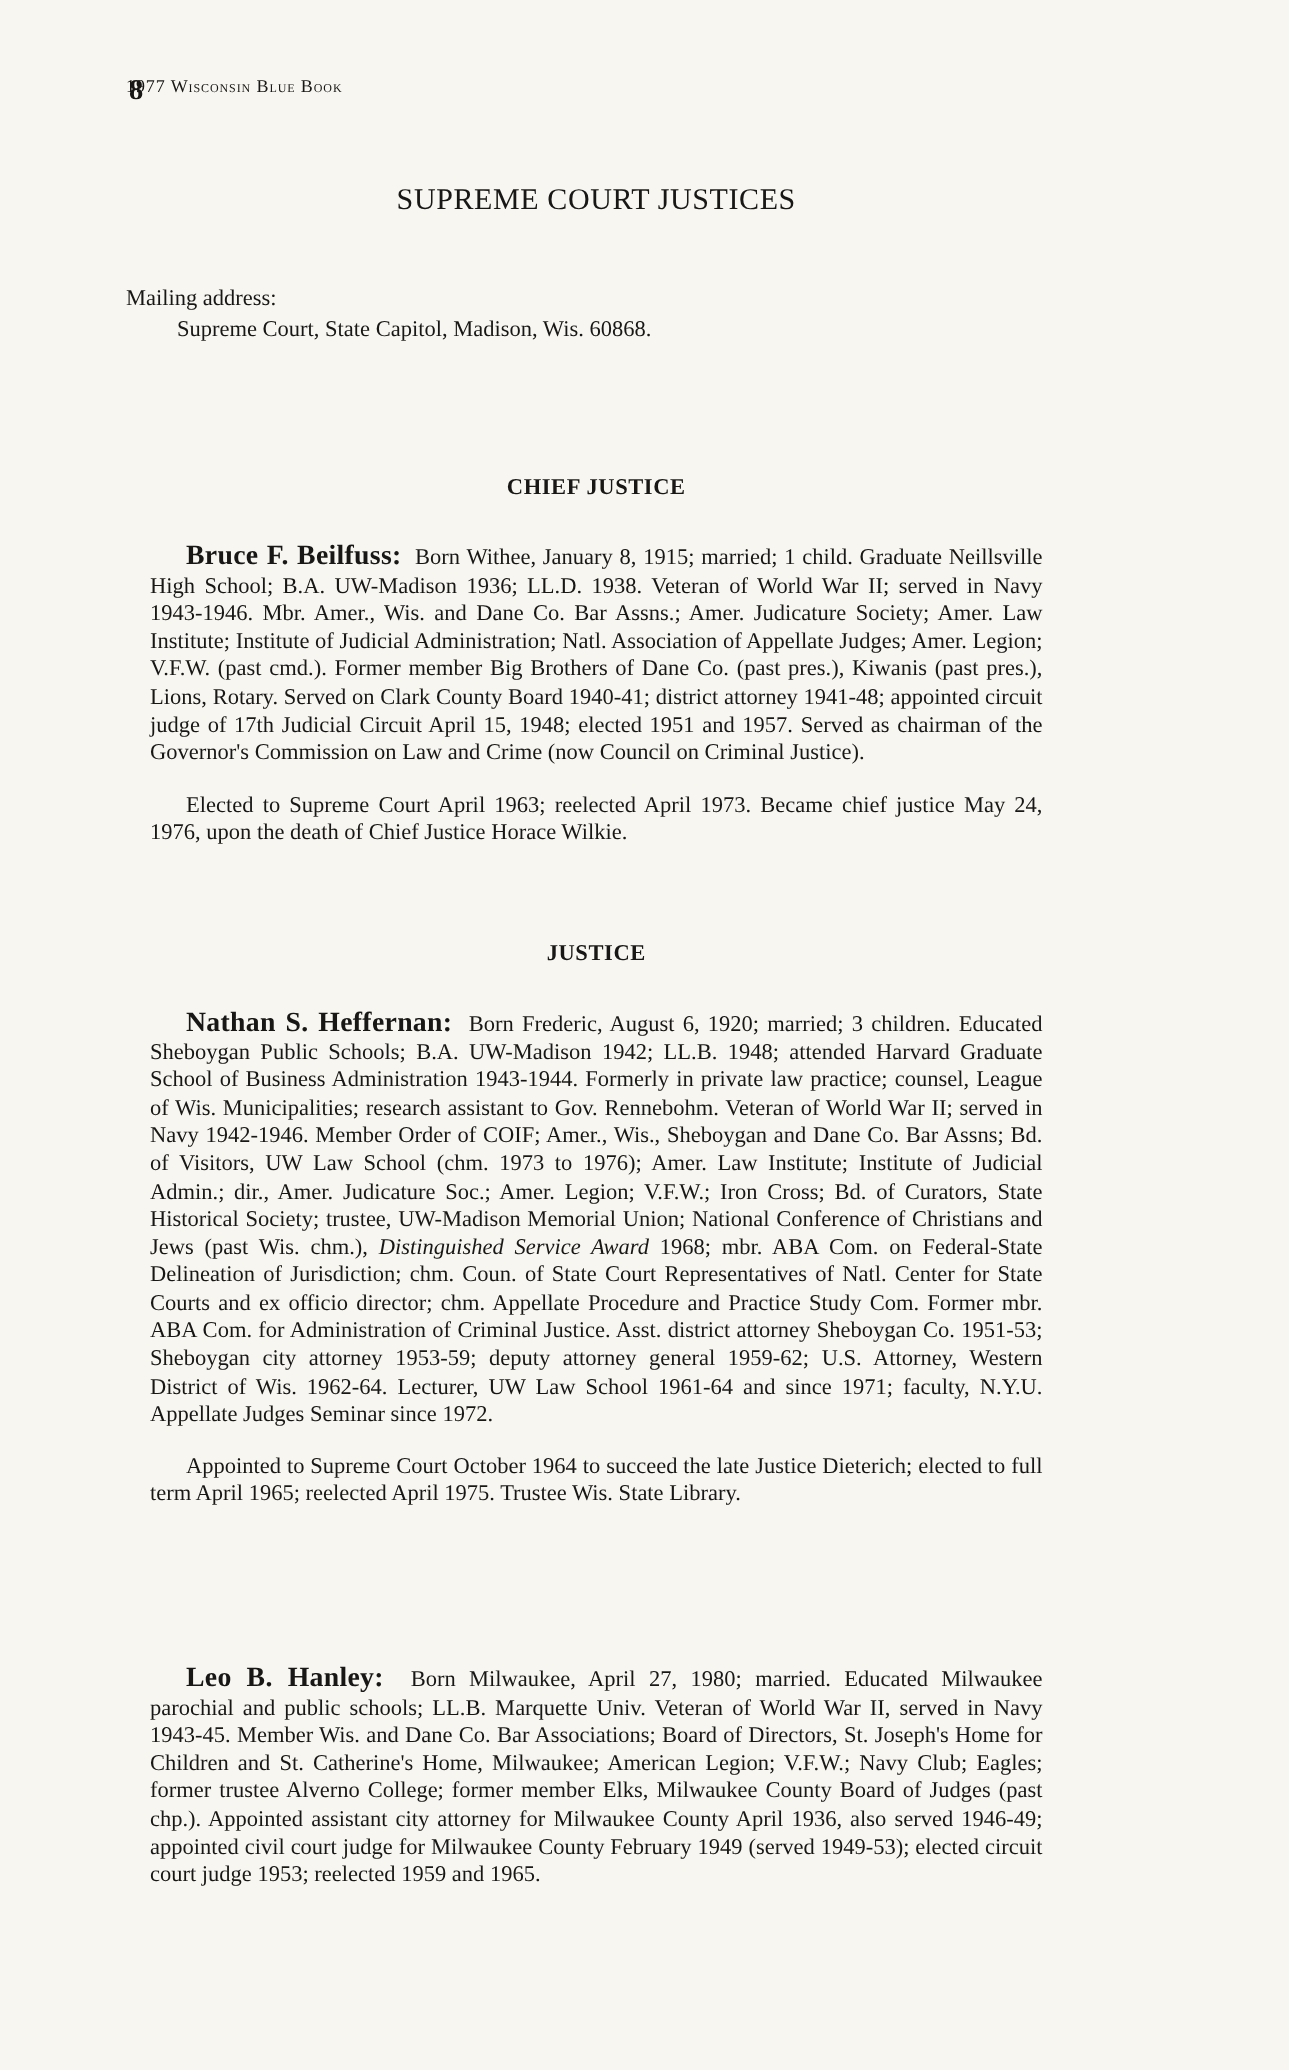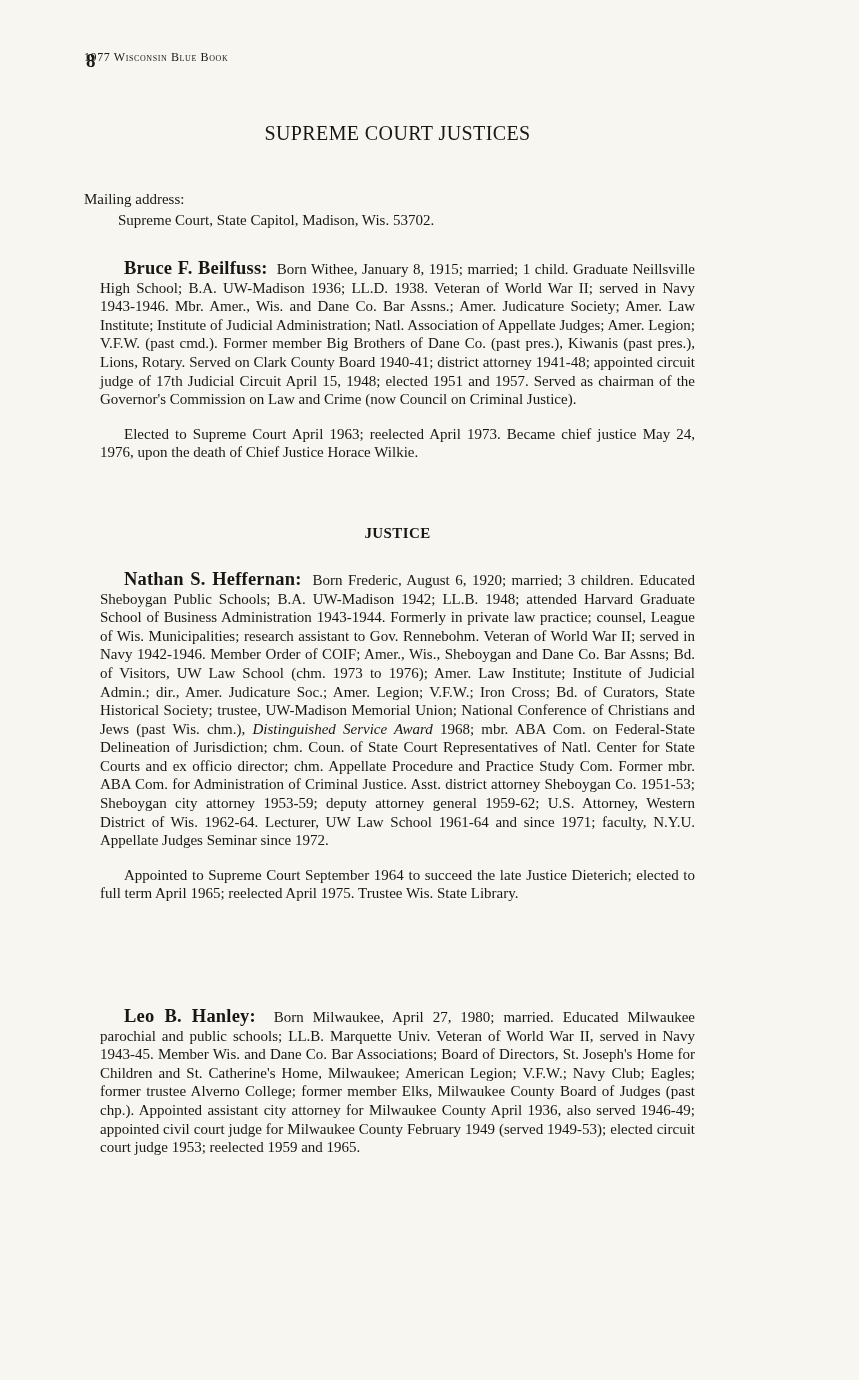--- a/index.html
+++ b/index.html
@@ -88,35 +88,36 @@
 
     <header class="running-head">
       <span class="page-num">8</span>
       <span class="book-title">1977 Wisconsin Blue Book</span>
     </header>
 
     <h1 class="doc-title">SUPREME COURT JUSTICES</h1>
 
     <div class="mailing">
       <div>Mailing address:</div>
-      <div class="mailing-addr">Supreme Court, State Capitol, Madison, Wis. 53702.</div>
+      <div class="mailing-addr">Supreme Court, State Capitol, Madison, Wis. 60868.</div>
     </div>
 
     <div id="sections">
         <section class="sec-0">
+          <h2 class="sec-heading">CHIEF JUSTICE</h2>
           <article class="entry">
             <p class="bio"><span class="justice-name">Bruce F. Beilfuss:</span>&nbsp; <span>Born Withee, January 8, 1915; married; 1 child.  Graduate Neillsville High School; B.A. UW-Madison 1936; LL.D. 1938.  Veteran of World War II; served in Navy 1943-1946. Mbr. Amer., Wis. and Dane Co. Bar Assns.; Amer. Judicature Society; Amer. Law Institute; Institute of Judicial Administration; Natl. Association of Appellate Judges; Amer. Legion; V.F.W. (past cmd.).  Former member Big Brothers of Dane Co. (past pres.), Kiwanis (past pres.), Lions, Rotary. Served on Clark County Board 1940-41; district attorney 1941-48; appointed circuit judge of 17th Judicial Circuit April 15, 1948; elected 1951 and 1957.  Served as chairman of the Governor's Commission on Law and Crime (now Council on Criminal Justice).</span></p>
             <p class="bio"><span>Elected to Supreme Court April 1963; reelected April 1973.  Became chief justice May 24, 1976, upon the death of Chief Justice Horace Wilkie.</span></p>
           </article>
         </section>
         <section class="sec-1">
           <h2 class="sec-heading">JUSTICE</h2>
           <article class="entry">
             <p class="bio"><span class="justice-name">Nathan S. Heffernan:</span>&nbsp; <span>Born Frederic, August 6, 1920; married; 3 children. Educated Sheboygan Public Schools; B.A. UW-Madison 1942; LL.B. 1948; attended Harvard Graduate School of Business Administration 1943-1944.  Formerly in private law practice; counsel, League of Wis. Municipalities; research assistant to Gov. Rennebohm.  Veteran of World War II; served in Navy 1942-1946.  Member Order of COIF; Amer., Wis., Sheboygan and Dane Co. Bar Assns; Bd. of Visitors, UW Law School (chm. 1973 to 1976); Amer. Law Institute; Institute of Judicial Admin.; dir., Amer. Judicature Soc.; Amer. Legion; V.F.W.; Iron Cross; Bd. of Curators, State Historical Society; trustee, UW-Madison Memorial Union;  National Conference of Christians and Jews (past Wis. chm.), </span><i>Distinguished Service Award</i><span> 1968; mbr. ABA Com. on Federal-State Delineation of Jurisdiction; chm. Coun. of State Court Representatives of Natl. Center for State Courts and ex officio director; chm. Appellate Procedure and Practice Study Com. Former mbr. ABA Com. for Administration of Criminal Justice.  Asst. district attorney Sheboygan Co. 1951-53; Sheboygan city attorney 1953-59; deputy attorney general 1959-62; U.S. Attorney, Western District of Wis. 1962-64.  Lecturer, UW Law School 1961-64 and since 1971; faculty, N.Y.U. Appellate Judges Seminar since 1972.</span></p>
-            <p class="bio"><span>Appointed to Supreme Court September 1964 to succeed the late Justice Dieterich; elected to full term April 1965; reelected April 1975.  Trustee Wis. State Library.</span></p>
+            <p class="bio"><span>Appointed to Supreme Court October 1964 to succeed the late Justice Dieterich; elected to full term April 1965; reelected April 1975.  Trustee Wis. State Library.</span></p>
           </article>
           <article class="entry gap-before">
             <p class="bio"><span class="justice-name">Leo B. Hanley:</span>&nbsp; <span>Born Milwaukee, April 27, 1980; married.  Educated Milwaukee parochial and public schools; LL.B. Marquette Univ.  Veteran of World War II, served in Navy 1943-45.  Member Wis. and Dane Co. Bar Associations; Board of Directors, St. Joseph's Home for Children and St. Catherine's Home, Milwaukee; American Legion; V.F.W.; Navy Club; Eagles; former trustee Alverno College; former member Elks, Milwaukee County Board of Judges (past chp.).  Appointed assistant city attorney for Milwaukee County April 1936, also served 1946-49; appointed civil court judge for Milwaukee County February 1949 (served 1949-53); elected circuit court judge 1953; reelected 1959 and 1965.</span></p>
           </article>
         </section>
       </div>
 
   </div>
 </div>
 

